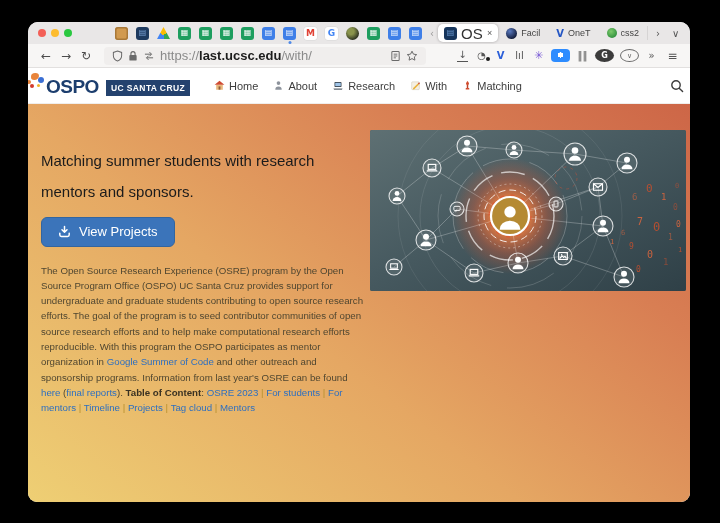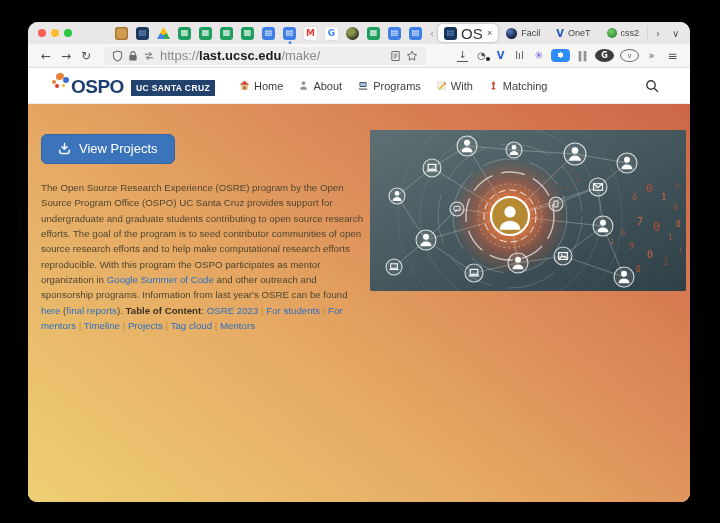--- a/index.html
+++ b/index.html
@@ -49,40 +49,40 @@
 .tbi{min-width:19px;text-align:center;color:#555;font-size:10px;font-family:"DejaVu Sans",sans-serif;position:relative;display:flex;align-items:center;justify-content:center}
 .tbi.dlu{border-bottom:1.5px solid #555;padding-bottom:1px;margin:0 4px;min-width:11px}
 .tbi.vblue{color:#2b5fd9;font-weight:800}
 .tbi.purple{color:#7a5cd6;font-size:11px}
 .tbi.bluebox{width:13px;height:13px;margin:0 3px;border-radius:4px;background:radial-gradient(circle at 50% 46%,#fff 0 2.6px,#2d8cff 2.7px)}
 .tbi.darkcirc{width:13px;height:13px;margin:0 3px;background:#3c3c3c;color:#fff;border-radius:50%;font-size:8px;font-weight:700}
 .tbi.circout{width:13px;height:13px;margin:0 3px;border:1.2px solid #6b6b6b;border-radius:50%;font-size:7px;color:#6b6b6b}
 .tbi.dot::after{content:"";position:absolute;right:1px;bottom:0;width:4px;height:4px;border-radius:50%;background:#1c1c1c}
 .tbi.menu{font-size:12px;margin-left:2px}
 
-.sitehdr{height:36px;background:#fff;display:flex;align-items:center;padding:0 25px;border-bottom:1px solid #f0eeec}
+.sitehdr{height:36px;background:#fff;display:flex;align-items:center;padding:0 0;border-bottom:1px solid #f0eeec}
 .logo{display:flex;align-items:flex-start;gap:4px}
 .blobs{position:relative;width:15px;height:22px;margin-right:-1px}
 .blob{position:absolute;border-radius:55% 45% 60% 40%}
 .b1{left:3px;top:0;width:8px;height:7px;background:#e8843b}
 .b2{left:-1px;top:7px;width:4px;height:4px;background:#e8843b;border-radius:50%}
 .b3{left:2px;top:11px;width:4px;height:4px;background:#d23b2e;border-radius:50%}
 .b4{left:10px;top:4px;width:6px;height:6px;background:#3b6fd4;border-radius:50%}
 .b5{left:9px;top:11px;width:3px;height:3px;background:#f0b429;border-radius:50%}
 .logotext{font-size:19px;font-weight:800;color:#1c3e6e;letter-spacing:-.5px;margin-top:3px}
 .logobadge{background:#24426e;color:#fff;font-size:8.5px;font-weight:700;padding:3px 5px;letter-spacing:.4px;margin-top:7px;margin-left:3px}
 .sitenav{display:flex;list-style:none;gap:15px;margin-left:24px;align-items:center}
 .sitenav li{display:flex;gap:4px;font-size:11px;color:#3d3d3d;cursor:default}
 .navico{display:flex;align-items:center}
 .search{margin-left:auto;margin-right:6px;display:flex;align-items:center}
 
 .content{position:relative;height:398px;background:linear-gradient(38deg,#eecf74 0%,#e5a763 42%,#d87e53 75%,#cd6647 100%);padding:30px 0 0 13px}
 h1{font-size:27px;line-height:1.22;font-weight:700;color:#141414;letter-spacing:-.4px;white-space:pre-line}
 .subtitle{margin-top:12px;font-size:15px;line-height:2.05;color:#1b1b1b;white-space:pre-line}
-.cta{display:inline-flex;align-items:center;gap:8px;background:#3b74ba;border:1px solid #33659f;color:#fff;font-size:13px;padding:6px 16px 7px;border-radius:6px;font-family:inherit;cursor:pointer}
+.cta{margin-top:9px;display:inline-flex;align-items:center;gap:8px;background:#3b74ba;border:1px solid #33659f;color:#fff;font-size:13px;padding:6px 16px 7px;border-radius:6px;font-family:inherit;cursor:pointer}
 .article{margin-top:16px;width:324px;font-size:9.7px;line-height:1.58;color:#4f4630}
 .article a{color:#2d6fc0;text-decoration:none}
 .article .sep{color:#b8912f}
 .article b{color:#3a3222}
 .heroimg{position:absolute;left:342px;top:26px;width:316px;height:161px;border-radius:2px;overflow:hidden;background:#41535a}
 .heroimg svg{display:block;width:100%;height:100%}
 </style>
 </head>
 <body>
 
@@ -156,21 +156,21 @@
         </span>
       <span class="urlicon">
           <svg width="12" height="10" viewBox="0 0 13 11">
             <path d="M2 3.5h7M7 1.2L9.3 3.5 7 5.8" stroke="#6a6a6a" fill="none" stroke-width="1.1"></path>
             <path d="M11 7.5H4M6 5.2L3.7 7.5 6 9.8" stroke="#6a6a6a" fill="none" stroke-width="1.1"></path>
           </svg>
         </span>
       <span class="urltext">
           <span class="scheme">https://</span>
           <span class="udomain">last.ucsc.edu</span>
-          <span class="upath">/make/</span>
+          <span class="upath">/with/</span>
         </span>
       <span class="urlicon">
           <svg width="11" height="12" viewBox="0 0 12 13">
             <rect x="2" y="1.5" width="8" height="10" rx="1" fill="none" stroke="#6a6a6a" stroke-width="1.1"></rect>
             <line x1="4" y1="4.5" x2="8" y2="4.5" stroke="#6a6a6a"></line>
             <line x1="4" y1="6.5" x2="8" y2="6.5" stroke="#6a6a6a"></line>
             <line x1="4" y1="8.5" x2="6.5" y2="8.5" stroke="#6a6a6a"></line>
           </svg>
         </span>
       <span class="urlicon">
@@ -227,21 +227,21 @@
           <span>About</span>
         </li>
         <li>
           <span class="navico">
             <svg width="12" height="11" viewBox="0 0 12 12">
               <rect x="2.2" y="2.3" width="7.6" height="5.2" rx="0.6" fill="#37414b"></rect>
               <rect x="3" y="3.1" width="6" height="3.6" fill="#9fc4e8"></rect>
               <path d="M1 9.4h10l-.8 1.3H1.8Z" fill="#5a646e"></path>
             </svg>
           </span>
-          <span>Programs</span>
+          <span>Research</span>
         </li>
         <li>
           <span class="navico">
             <svg width="11" height="11" viewBox="0 0 12 12">
               <rect x="1.8" y="2" width="8.4" height="8.5" rx="1" fill="#f5f0e3" stroke="#c9c2ad" stroke-width="0.5"></rect>
               <path d="M3.5 8.8L8.6 3.7l1.2 1.2-5.1 5.1-1.6.4Z" fill="#e8b23a"></path>
               <path d="M8.6 3.7l1.2 1.2.7-.7a.85.85 0 0 0-1.2-1.2Z" fill="#cf4b32"></path>
             </svg>
           </span>
           <span>With</span>
@@ -259,20 +259,22 @@
       </ul>
     <span class="search">
         <svg width="14" height="14" viewBox="0 0 14 14">
           <circle cx="6" cy="6" r="4.2" fill="none" stroke="#3c3c3c" stroke-width="1.4"></circle>
           <line x1="9.2" y1="9.2" x2="12.6" y2="12.6" stroke="#3c3c3c" stroke-width="1.4" stroke-linecap="round"></line>
         </svg>
       </span>
   </div>
 
   <div class="content">
+    <p class="subtitle">Matching summer students with research
+mentors and sponsors.</p>
     <button class="cta">
       <span style="display:flex">
           <svg width="13" height="13" viewBox="0 0 13 13">
             <path d="M6.5 1.5v5.5M4 4.8l2.5 2.4L9 4.8" stroke="#fff" stroke-width="1.5" fill="none" stroke-linecap="round" stroke-linejoin="round"></path>
             <path d="M1.8 8.2v1.6a1.6 1.6 0 0 0 1.6 1.6h6.2a1.6 1.6 0 0 0 1.6-1.6V8.2" stroke="#fff" stroke-width="1.5" fill="none" stroke-linecap="round"></path>
           </svg>
         </span>
       <span>View Projects</span>
     </button>
     <p class="article"><span>The Open Source Research Experience (OSRE) program by the Open Source Program Office (OSPO) UC Santa Cruz provides support for undergraduate and graduate students contributing to open source research efforts. The goal of the program is to seed contributor communities of open source research efforts and to help make computational research efforts reproducible. With this program the OSPO participates as mentor organization in </span><a href="#">Google Summer of Code</a><span> and other outreach and sponsorship programs. Information from last year's OSRE can be found </span><a href="#">here</a><span> (</span><a href="#">final reports</a><span>). </span><b>Table of Content</b><span>: </span><a href="#">OSRE 2023</a><span class="sep"> | </span><a href="#">For students</a><span class="sep"> | </span><a href="#">For mentors</a><span class="sep"> | </span><a href="#">Timeline</a><span class="sep"> | </span><a href="#">Projects</a><span class="sep"> | </span><a href="#">Tag cloud</a><span class="sep"> | </span><a href="#">Mentors</a></p>

